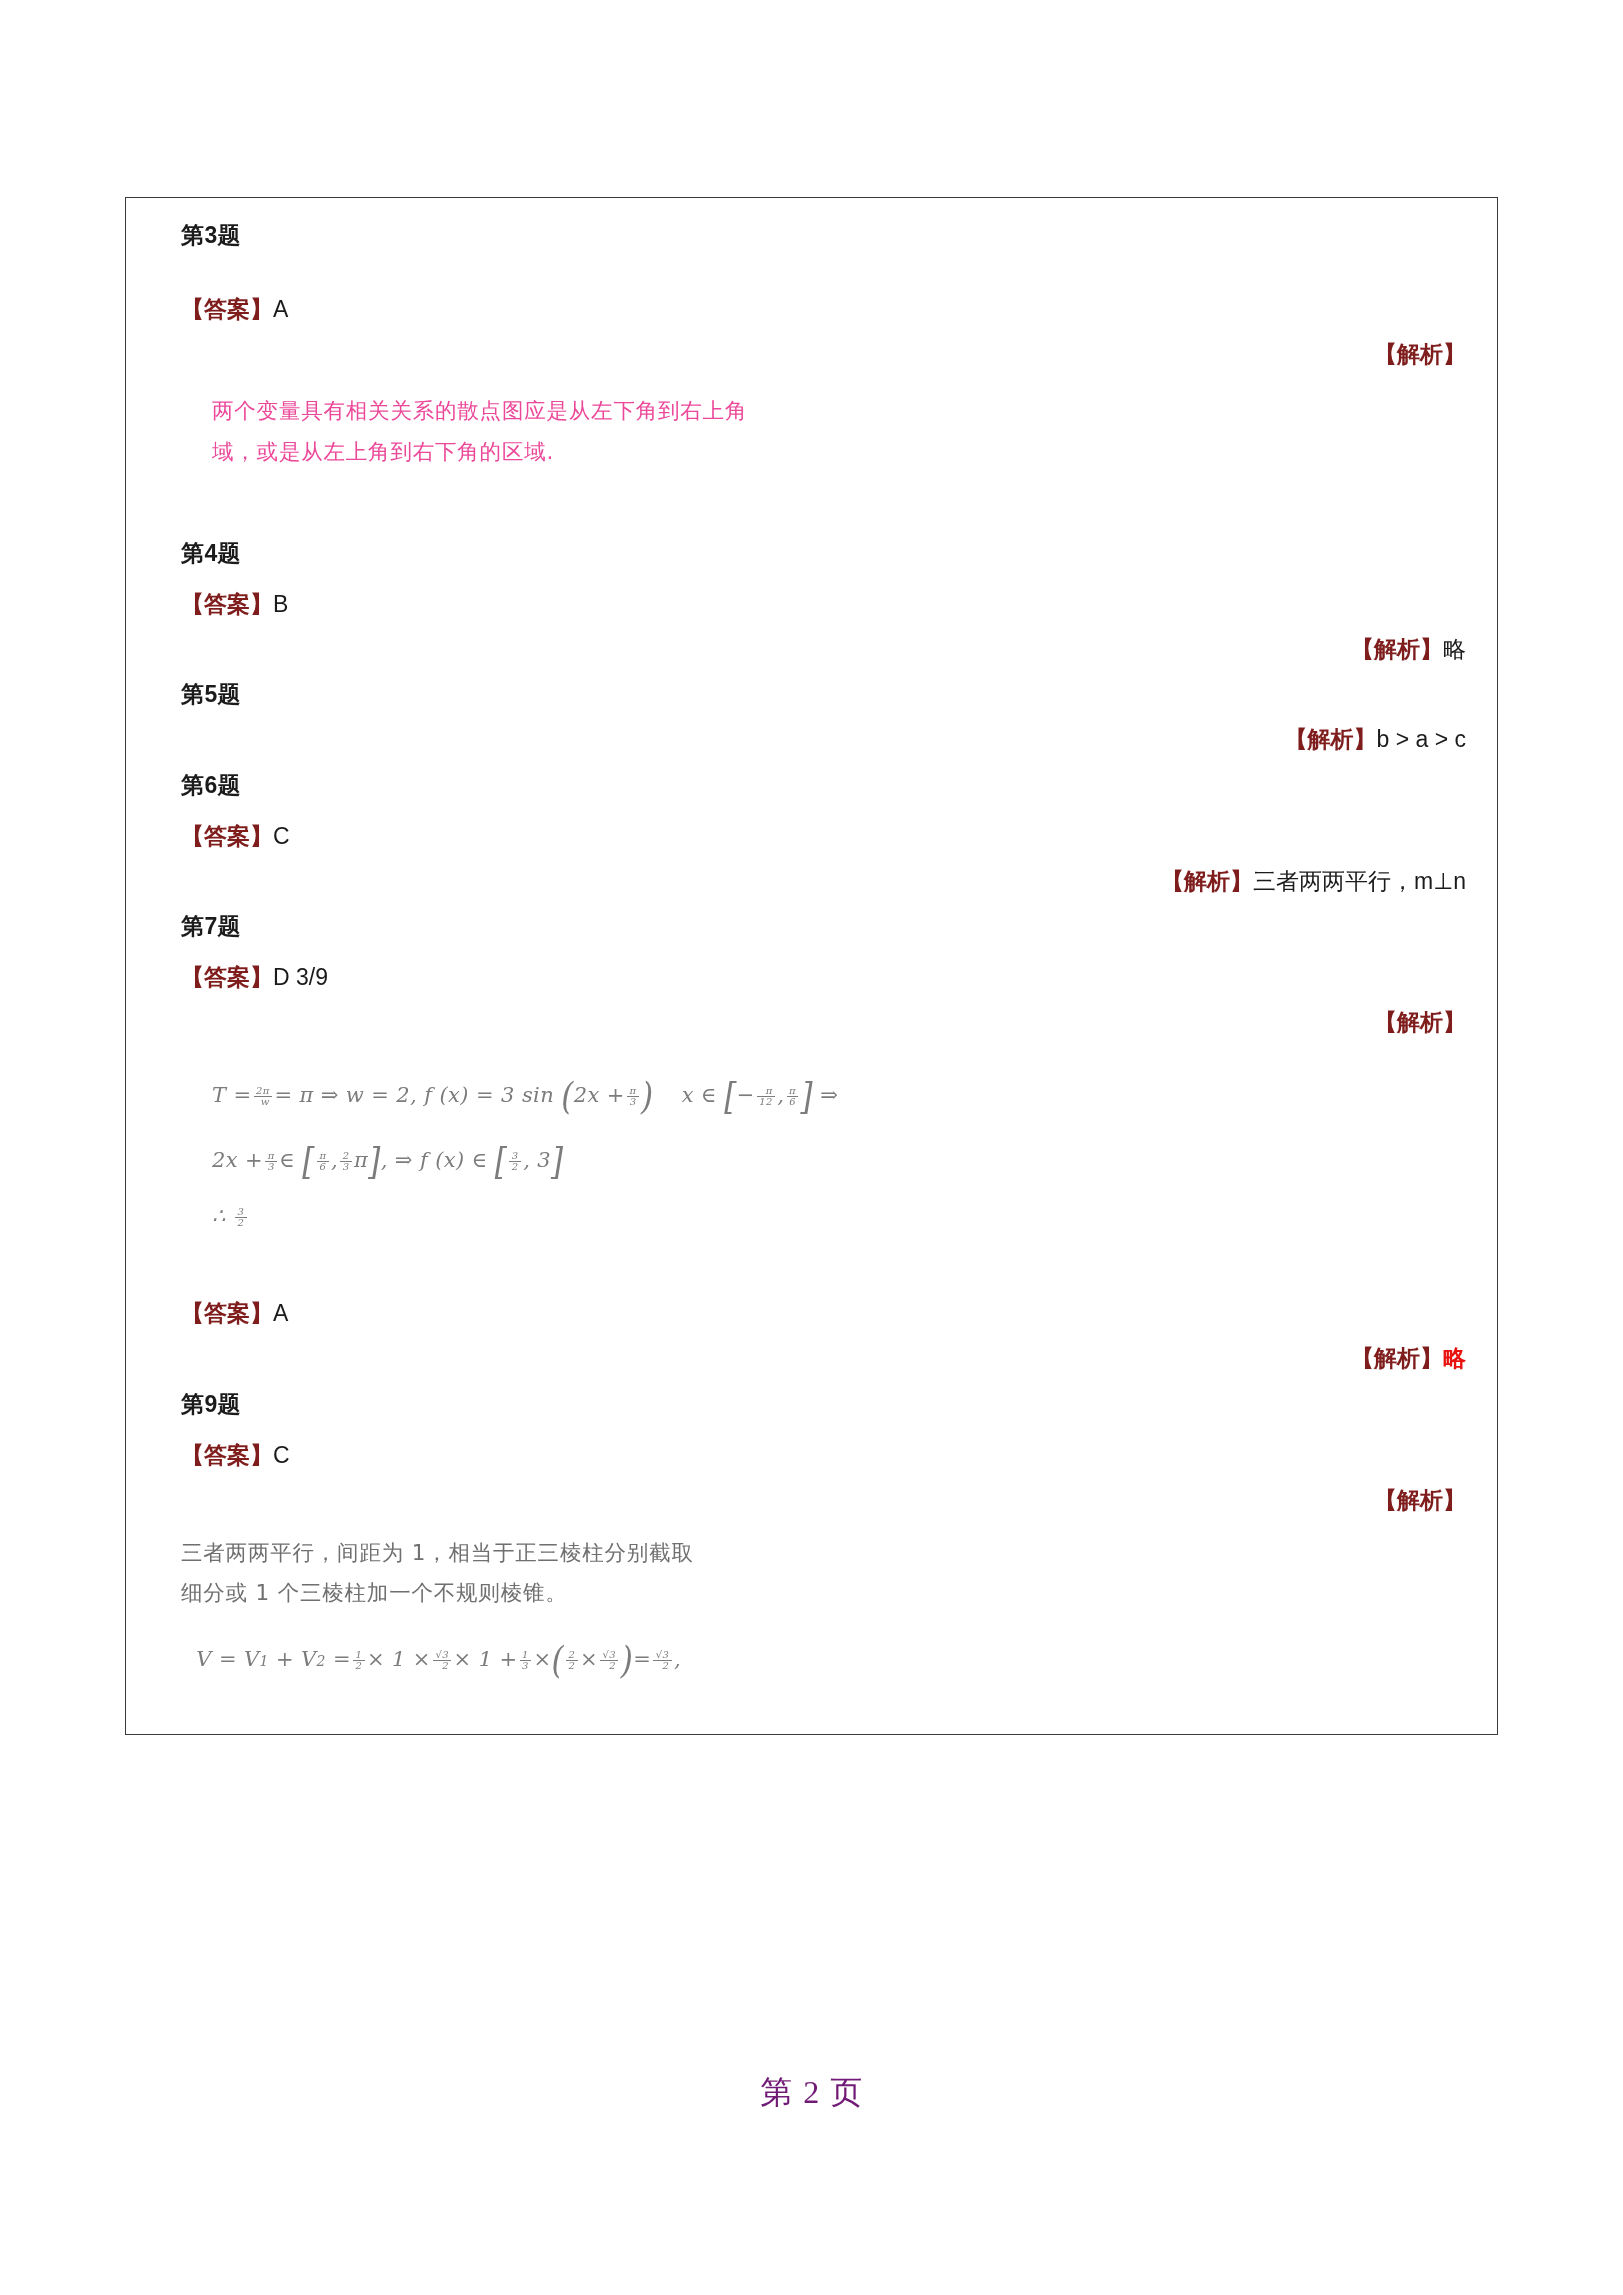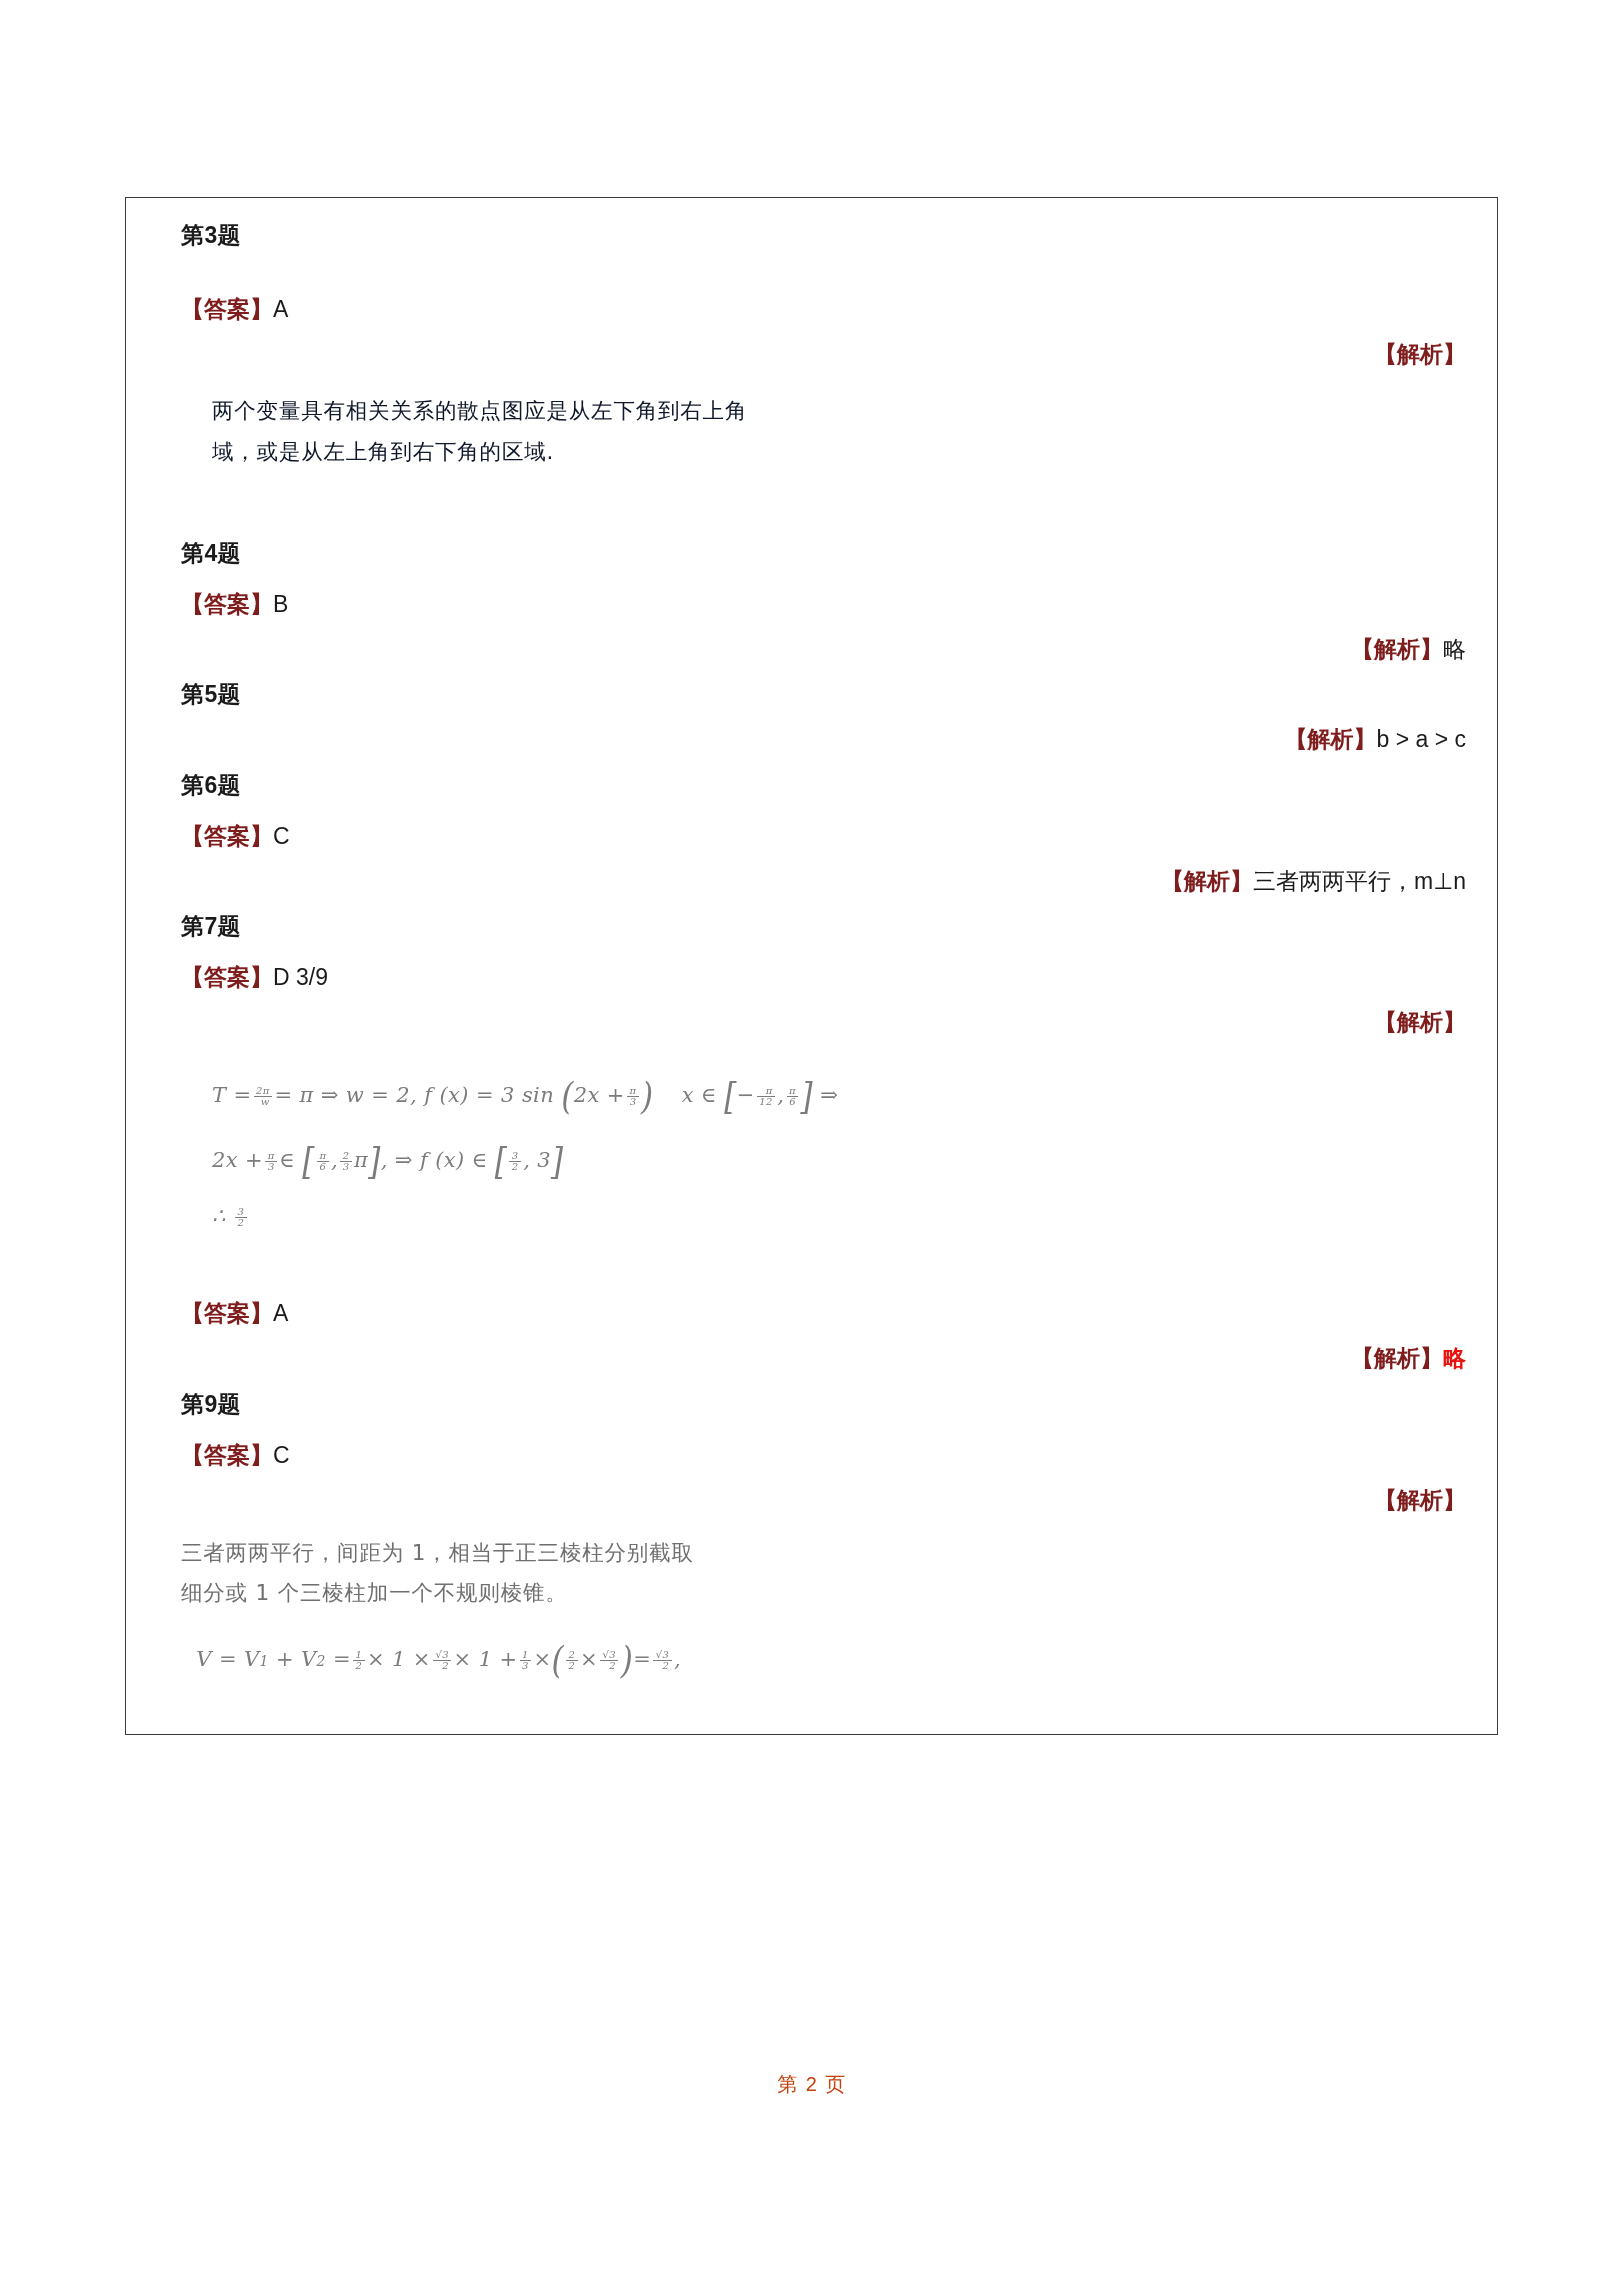--- a/index.html
+++ b/index.html
@@ -55,21 +55,21 @@
   }
   .tag-plain {
     color: #e8120f;
     font-weight: bold;
   }
   .val {
     color: #1b1b1b;
     font-weight: normal;
   }
   .handwriting {
-    color: #0f172a;
+    color: #ec4899;
     font-family: "DejaVu Sans", sans-serif;
     font-size: 21.5px;
     line-height: 1.9;
     letter-spacing: 0.8px;
   }
   .hw-dark {
     color: #6f6f6f;
   }
   .spacer-lg { height: 43px; }
   .row-gap { margin-top: 20px; }
@@ -93,23 +93,23 @@
     font-family: "DejaVu Serif", serif;
     color: #7c7c7c;
     transform: scaleY(1.2);
   }
   .footer {
     position: absolute;
     left: 0;
     top: 2071px;
     width: 1624px;
     text-align: center;
-    font-family: Liberation Sans, sans-serif;
-    font-size: 20px;
-    color: #c2410c;
+    font-family: Liberation Serif, serif;
+    font-size: 32px;
+    color: #701a75;
     letter-spacing: 1.5px;
   }
   .math-line {
     font-family: "DejaVu Serif", serif;
     font-style: italic;
     color: #7c7c7c;
     font-size: 21px;
     line-height: 2.1;
     letter-spacing: 0.4px;
   }

